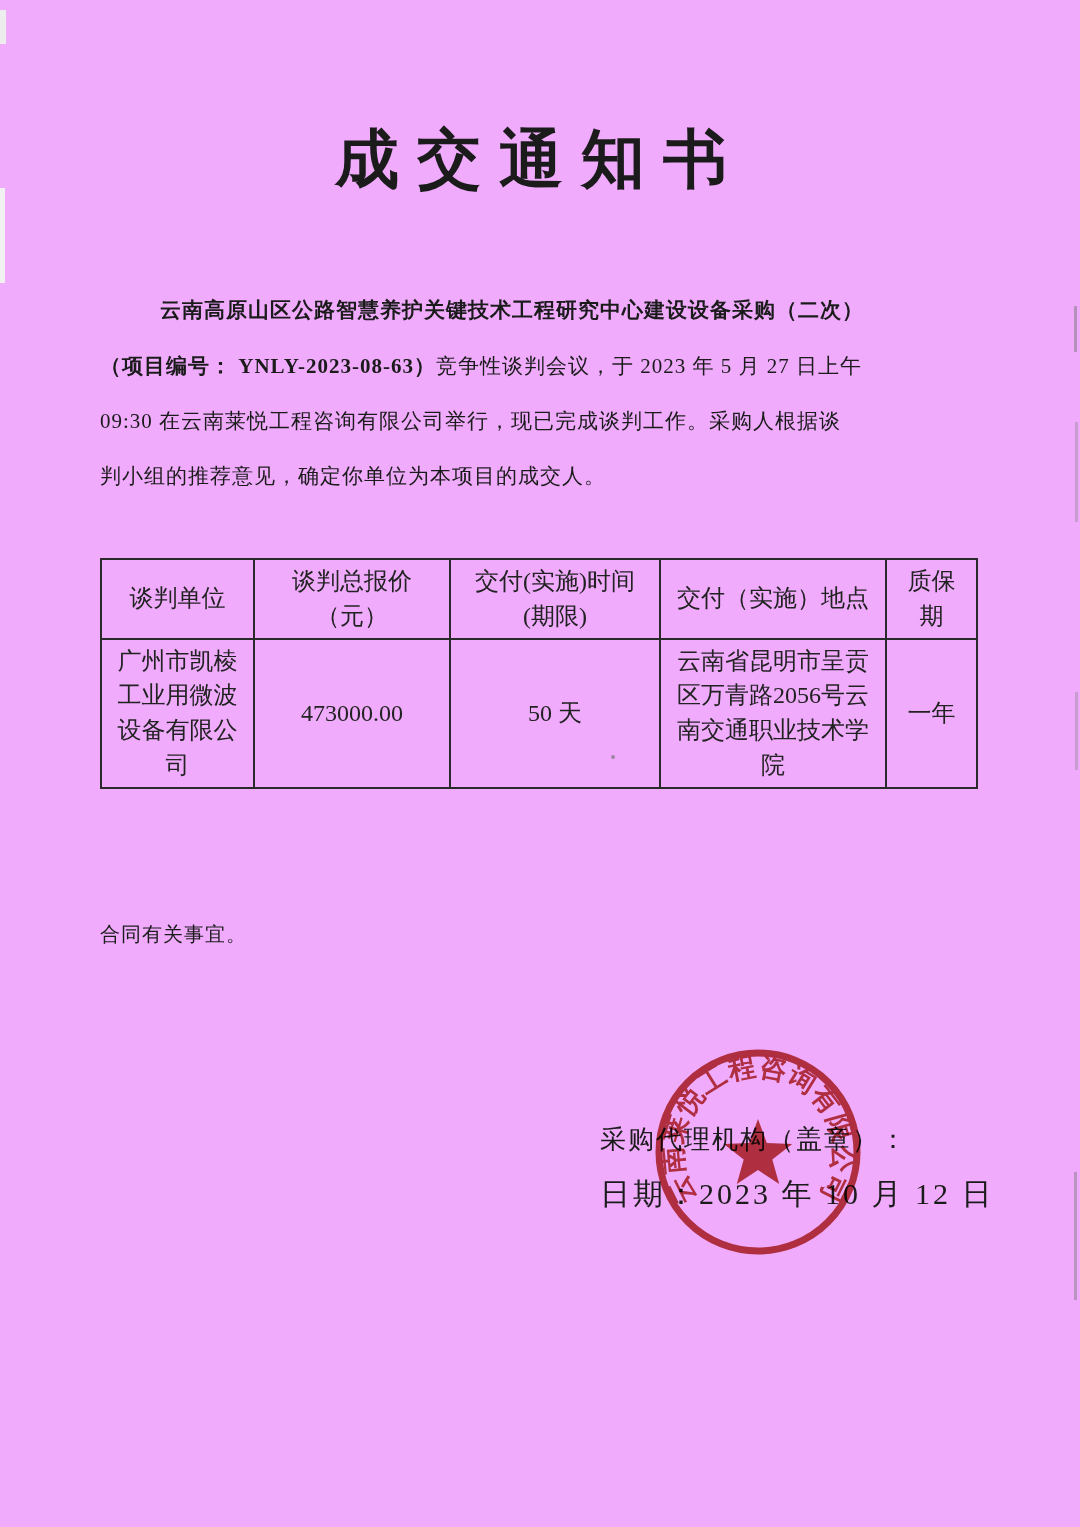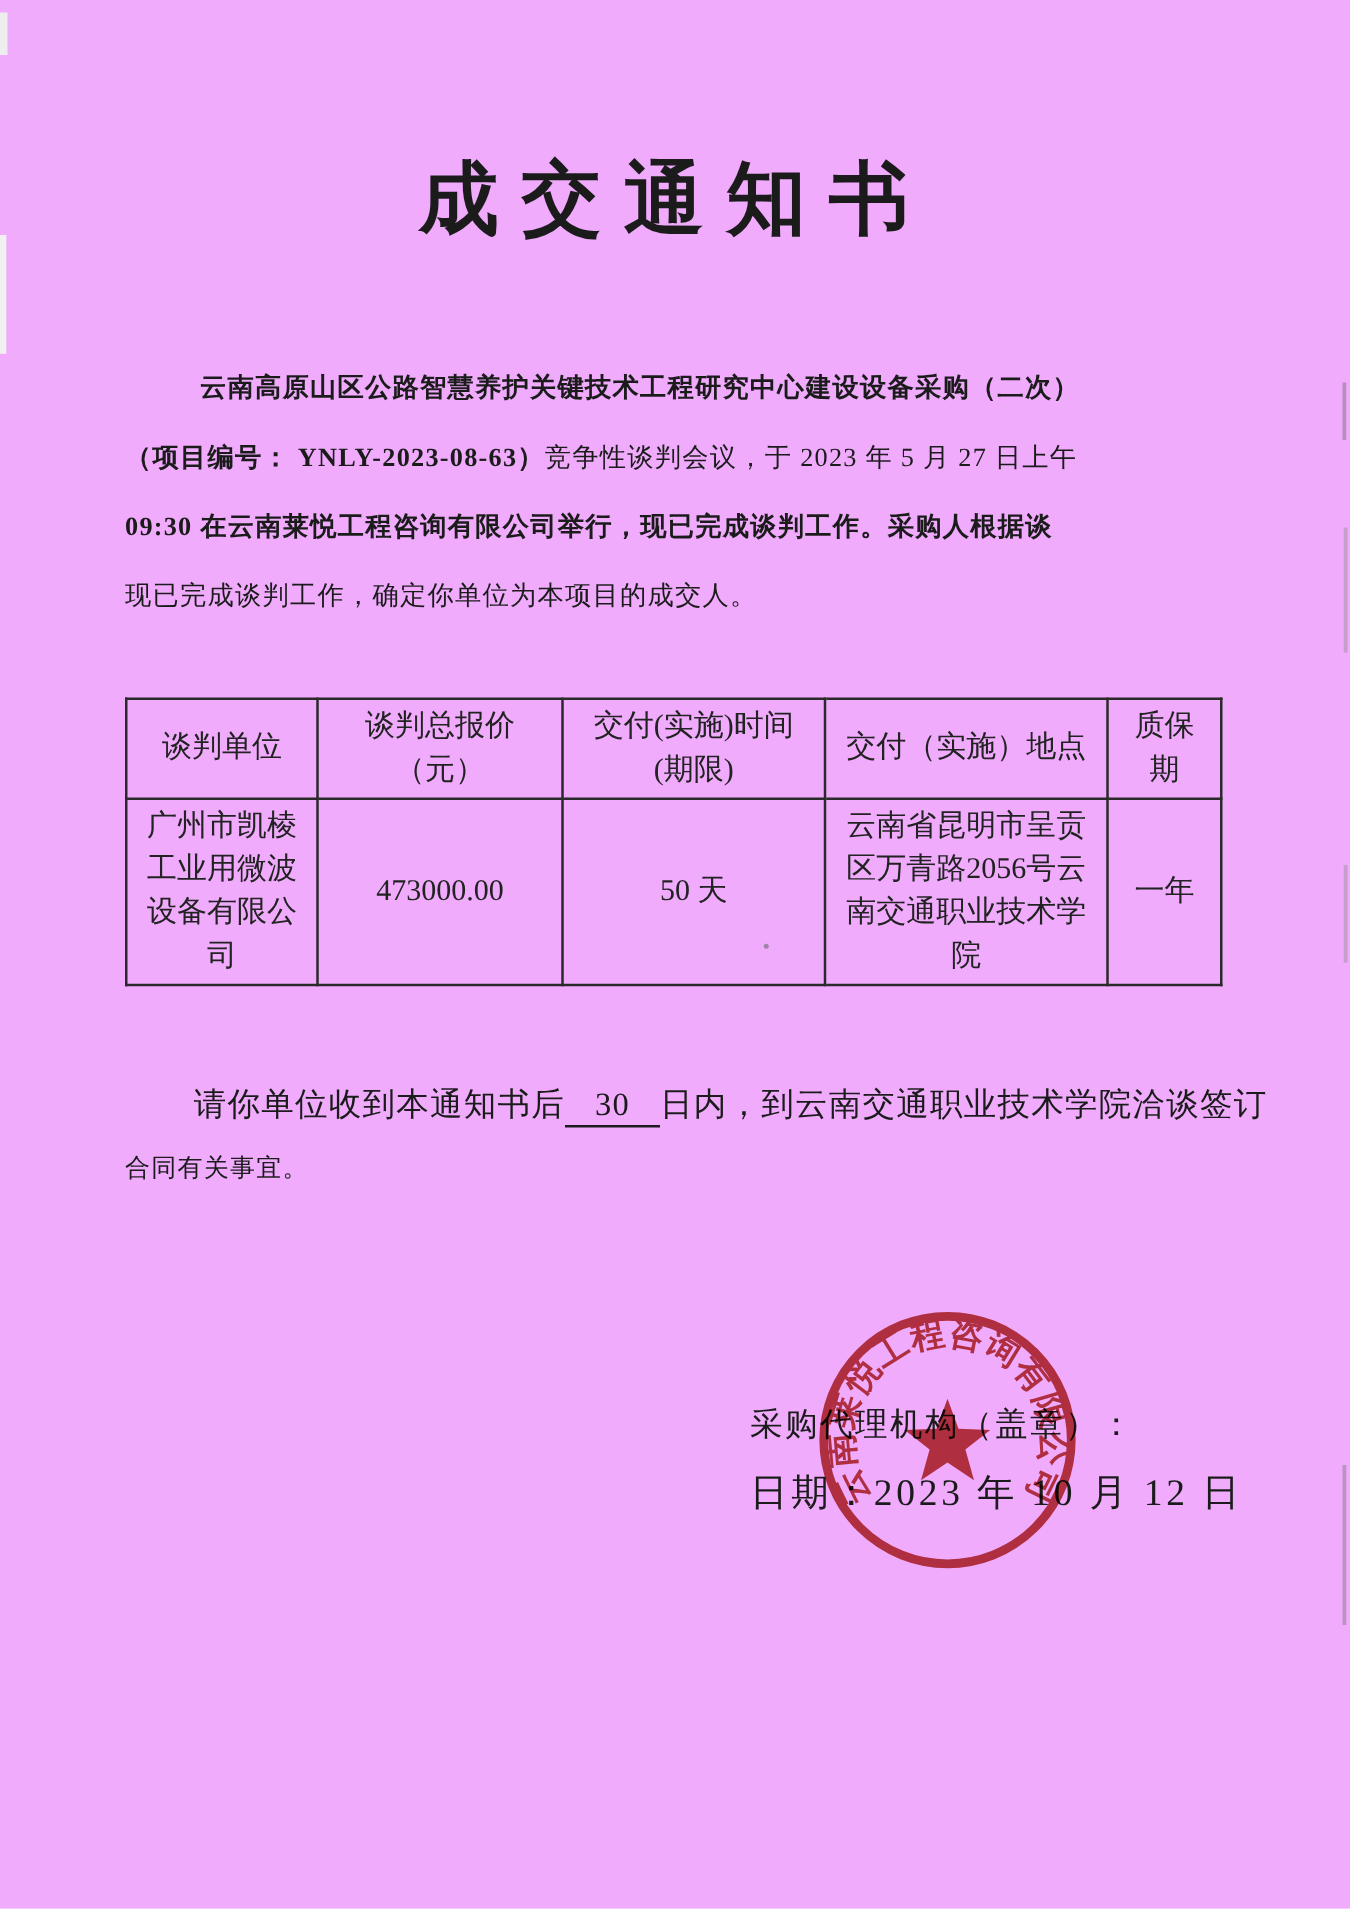--- a/index.html
+++ b/index.html
@@ -25,21 +25,21 @@
     padding:0 16px 3px 10px;
   }
   .addressee .colon { margin-left:4px; }
   .body-line {
     position:absolute; left:100px; font-size:21px;
     letter-spacing:1px; white-space:nowrap;
   }
   .bl1 { top:296px; left:160px; font-weight:700; }
   .bl2 { top:352px; }
   .bl2 .bold { font-weight:700; }
-  .bl3 { top:407px;font-weight:bold; }
+  .bl3 { top:407px; }
   .bl4 { top:462px; }
 
   table.award {
     position:absolute; top:558px; left:100px; width:876px;
     border-collapse:collapse; table-layout:fixed;
     font-size:24px; text-align:center; color:#222;
   }
   table.award th, table.award td {
     border:2px solid #2a2a2a; padding:4px 10px;
     font-weight:400; line-height:1.45; vertical-align:middle;
@@ -85,21 +85,21 @@
 <div class="page">
 
   <div class="doc-title">成交通知书</div>
 
 
   <div class="body-line bl1">云南高原山区公路智慧养护关键技术工程研究中心建设设备采购（二次）</div>
   <div class="body-line bl2">
     <span class="bold">（项目编号： YNLY-2023-08-63）</span><span>竞争性谈判会议，于 2023 年 5 月 27 日上午</span>
   </div>
   <div class="body-line bl3">09:30 在云南莱悦工程咨询有限公司举行，现已完成谈判工作。采购人根据谈</div>
-  <div class="body-line bl4">现已完成谈判工作，确定你单位为本项目的成交人。</div>
+  <div class="body-line bl4">判小组的推荐意见，确定你单位为本项目的成交人。</div>
 
   <table class="award">
     <colgroup>
       <col style="width:153px">
         <col style="width:196px">
         <col style="width:210px">
         <col style="width:226px">
         <col style="width:91px">
     </colgroup>
     <tbody>
@@ -113,23 +113,20 @@
     <tr class="body">
       <td>广州市凯棱工业用微波设备有限公司</td>
       <td>473000.00</td>
       <td>50 天</td>
       <td>云南省昆明市呈贡区万青路2056号云南交通职业技术学院</td>
       <td>一年</td>
     </tr>
   </tbody>
     </table>
 
-  <div class="notice-line1">
-    <span>请你单位收到本通知书后</span><span class="blank-fill">30</span><span>日内，到云南交通职业技术学院洽谈签订</span>
-  </div>
   <div class="notice-line2">合同有关事宜。</div>
 
   <div class="sig-agency">采购代理机构（盖章）：</div>
   <div class="sig-date">日期：2023 年 10 月 12 日</div>
 
   <div class="seal">
     <svg viewBox="0 0 220 220" xmlns="http://www.w3.org/2000/svg" xmlns:xlink="http://www.w3.org/1999/xlink">
       <defs>
         <path id="sealArc" d="M 44.2 148 A 76 76 0 1 1 175.8 148" fill="none"></path>
       </defs>

